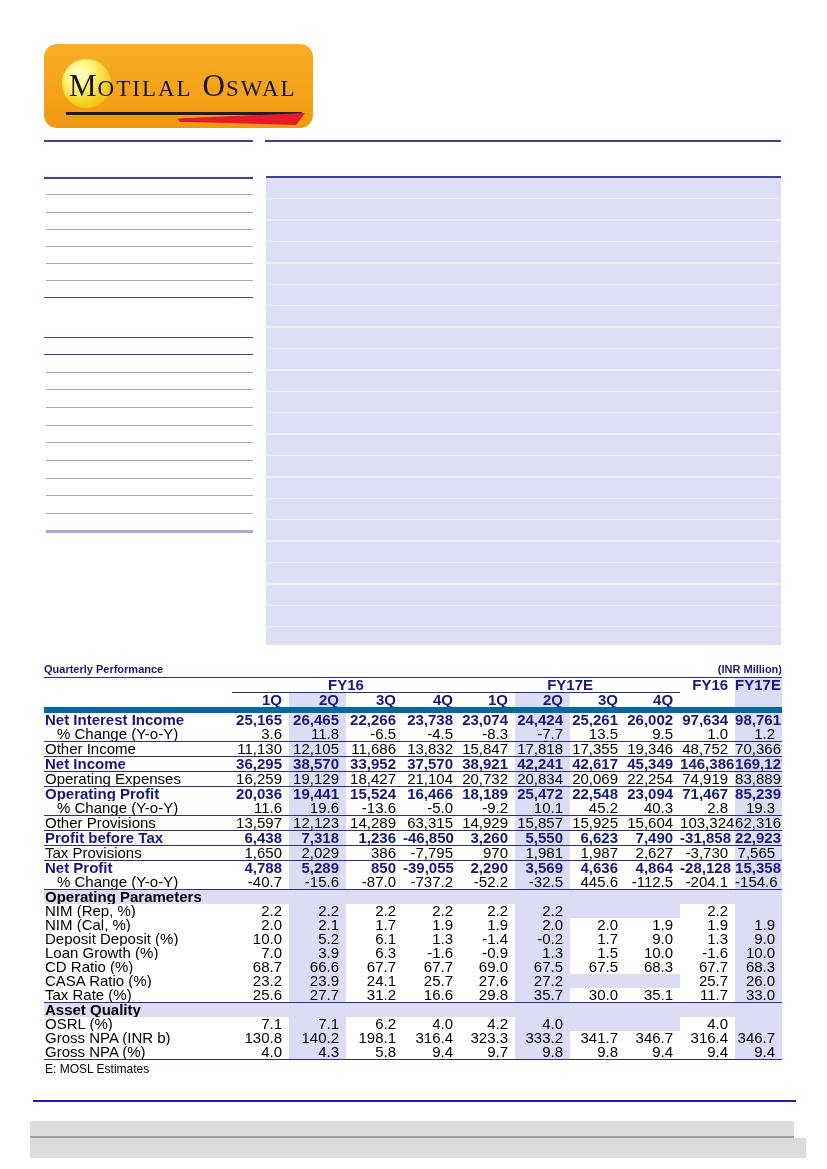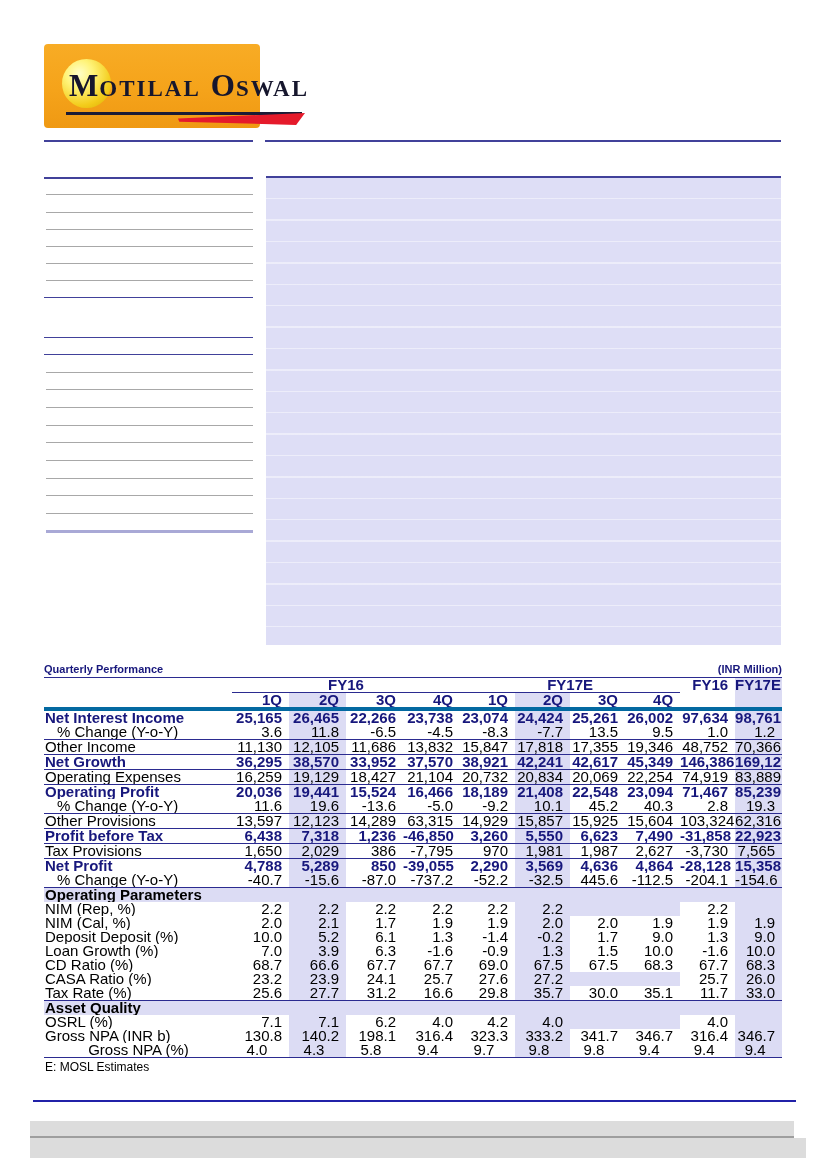--- a/index.html
+++ b/index.html
@@ -2,24 +2,23 @@
 <html><head>
 <meta charset="utf-8">
 <style>
   html,body{margin:0;padding:0;background:#ffffff;}
   .page{
     position:relative;width:827px;height:1169px;background:#ffffff;overflow:hidden;
     font-family:"Liberation Sans", sans-serif;color:#000;
   }
   
   .logo{
-    position:absolute;left:44px;top:44px;width:216px;height:84px;
+    position:absolute;left:44px;top:44px;width:269px;height:84px;
     background:linear-gradient(180deg,#F8AC25 0%,#F5A31A 55%,#EF9913 100%);
-    border-radius:4px;
-    font-weight:bold;
+    border-radius:13px;
   }
   .logo-sphere{
     position:absolute;left:18px;top:15px;width:49px;height:49px;border-radius:50%;
     background:radial-gradient(circle at 35% 30%,#FFFFC9 0%,#FFF378 30%,#F3CC1B 68%,#D8A900 100%);
   }
   .logo-text{
     position:absolute;left:25px;top:26px;width:240px;white-space:nowrap;
     font-family:"Liberation Serif", serif;color:#16162D;letter-spacing:1px;
   }
   .logo-text .cap{font-size:31px;line-height:31px;}
@@ -47,27 +46,27 @@
     font-size:11px;font-weight:bold;color:#17177C;
     border-bottom:1.5px solid #2B2B90;padding-bottom:2px;
   }
   table.qtable{border-collapse:collapse;table-layout:fixed;width:738px;font-size:15px;}
   table.qtable th, table.qtable td{
     padding:0 7px 0 0;height:14px;line-height:14px;overflow:hidden;white-space:nowrap;
   }
   table.qtable th{font-weight:bold;color:#17177C;text-align:right;}
   table.qtable th.grp{text-align:center;border-bottom:1.5px solid #2B2B90;padding:0;}
   table.qtable th.noline{border-bottom:none;}
-  table.qtable tr.qrow th{border-bottom:4px solid #0369a1;}
+  table.qtable tr.qrow th{border-bottom:6px solid #0369a1;}
   table.qtable td.lbl{text-align:left;padding:0 0 0 1px;}
   table.qtable td.num{text-align:right;}
   table.qtable .hl{background:#DCDCF4;}
   table.qtable tr.bold td{color:#17177C;font-weight:bold;}
   table.qtable tr.bb td{border-bottom:1px solid #2B2B90;}
-  table.qtable tr.bb-last td{border-bottom:1.5px solid #2B2B90;text-align:center;}
+  table.qtable tr.bb-last td{border-bottom:1.5px solid #2B2B90;}
   table.qtable tr.section td{
     background:#DCDCF4;font-weight:bold;color:#000;text-align:left;
     border-top:1px solid #2B2B90;padding-left:1px;
   }
   table.qtable td.sub{padding-left:13px;}
   .footnote{font-size:12px;color:#000;padding-top:2px;padding-left:1px;}
   
   .footer-rule{position:absolute;left:33px;top:1100px;width:763px;height:2px;background:#2121A8;}
   .footer-bar-top{position:absolute;left:30px;top:1121px;width:764px;height:15px;background:#DCDCDC;}
   .footer-bar-divider{position:absolute;left:30px;top:1136px;width:764px;height:1.5px;background:#9E9E9E;}
@@ -187,21 +186,21 @@
             <td class="num">11,686</td>
             <td class="num">13,832</td>
             <td class="num">15,847</td>
             <td class="num hl">17,818</td>
             <td class="num">17,355</td>
             <td class="num">19,346</td>
             <td class="num">48,752</td>
             <td class="num hl">70,366</td>
           </tr>
           <tr class="bold bb">
-            <td class="lbl">Net Growth</td>
+            <td class="lbl">Net Income</td>
             <td class="num">36,295</td>
             <td class="num hl">38,570</td>
             <td class="num">33,952</td>
             <td class="num">37,570</td>
             <td class="num">38,921</td>
             <td class="num hl">42,241</td>
             <td class="num">42,617</td>
             <td class="num">45,349</td>
             <td class="num">146,386</td>
             <td class="num hl">169,127</td>
@@ -219,21 +218,21 @@
             <td class="num">74,919</td>
             <td class="num hl">83,889</td>
           </tr>
           <tr class="bold">
             <td class="lbl">Operating Profit</td>
             <td class="num">20,036</td>
             <td class="num hl">19,441</td>
             <td class="num">15,524</td>
             <td class="num">16,466</td>
             <td class="num">18,189</td>
-            <td class="num hl">21,408</td>
+            <td class="num hl">25,472</td>
             <td class="num">22,548</td>
             <td class="num">23,094</td>
             <td class="num">71,467</td>
             <td class="num hl">85,239</td>
           </tr>
           <tr class="bb">
             <td class="lbl sub">% Change (Y-o-Y)</td>
             <td class="num">11.6</td>
             <td class="num hl">19.6</td>
             <td class="num">-13.6</td>

